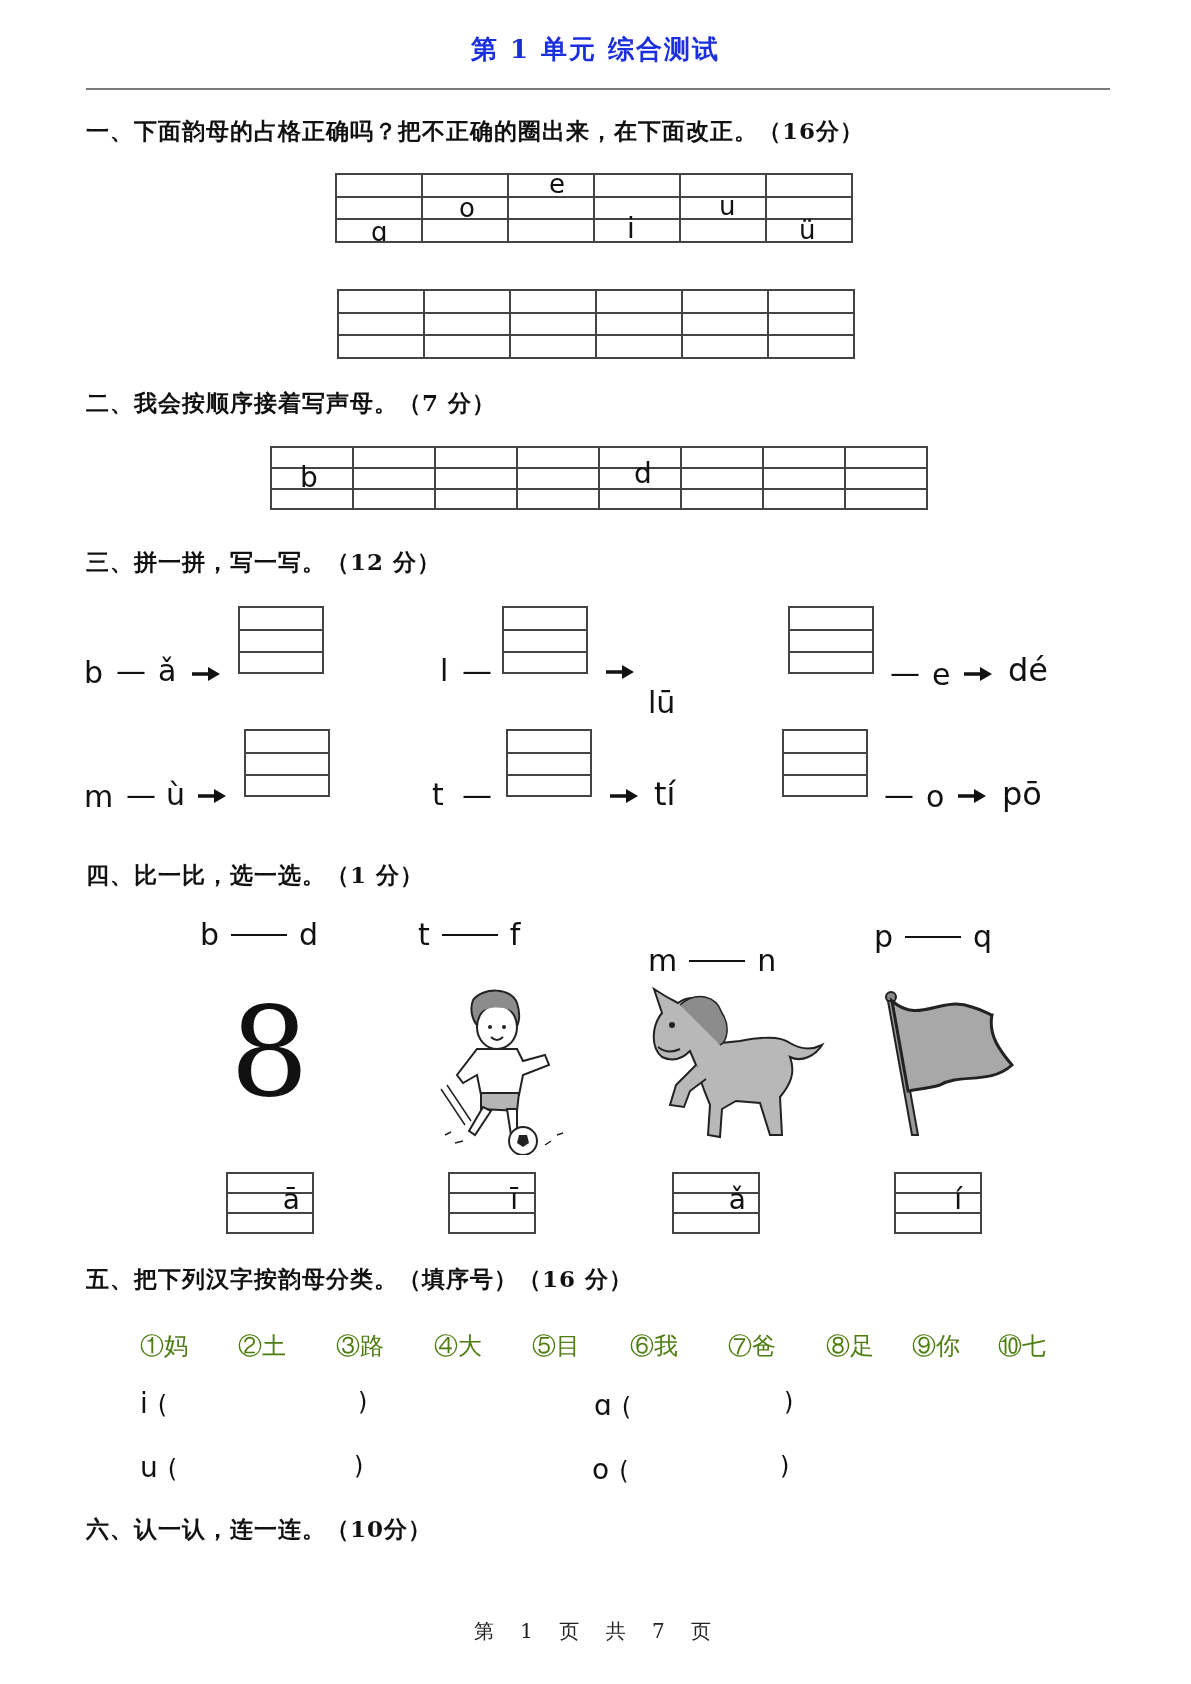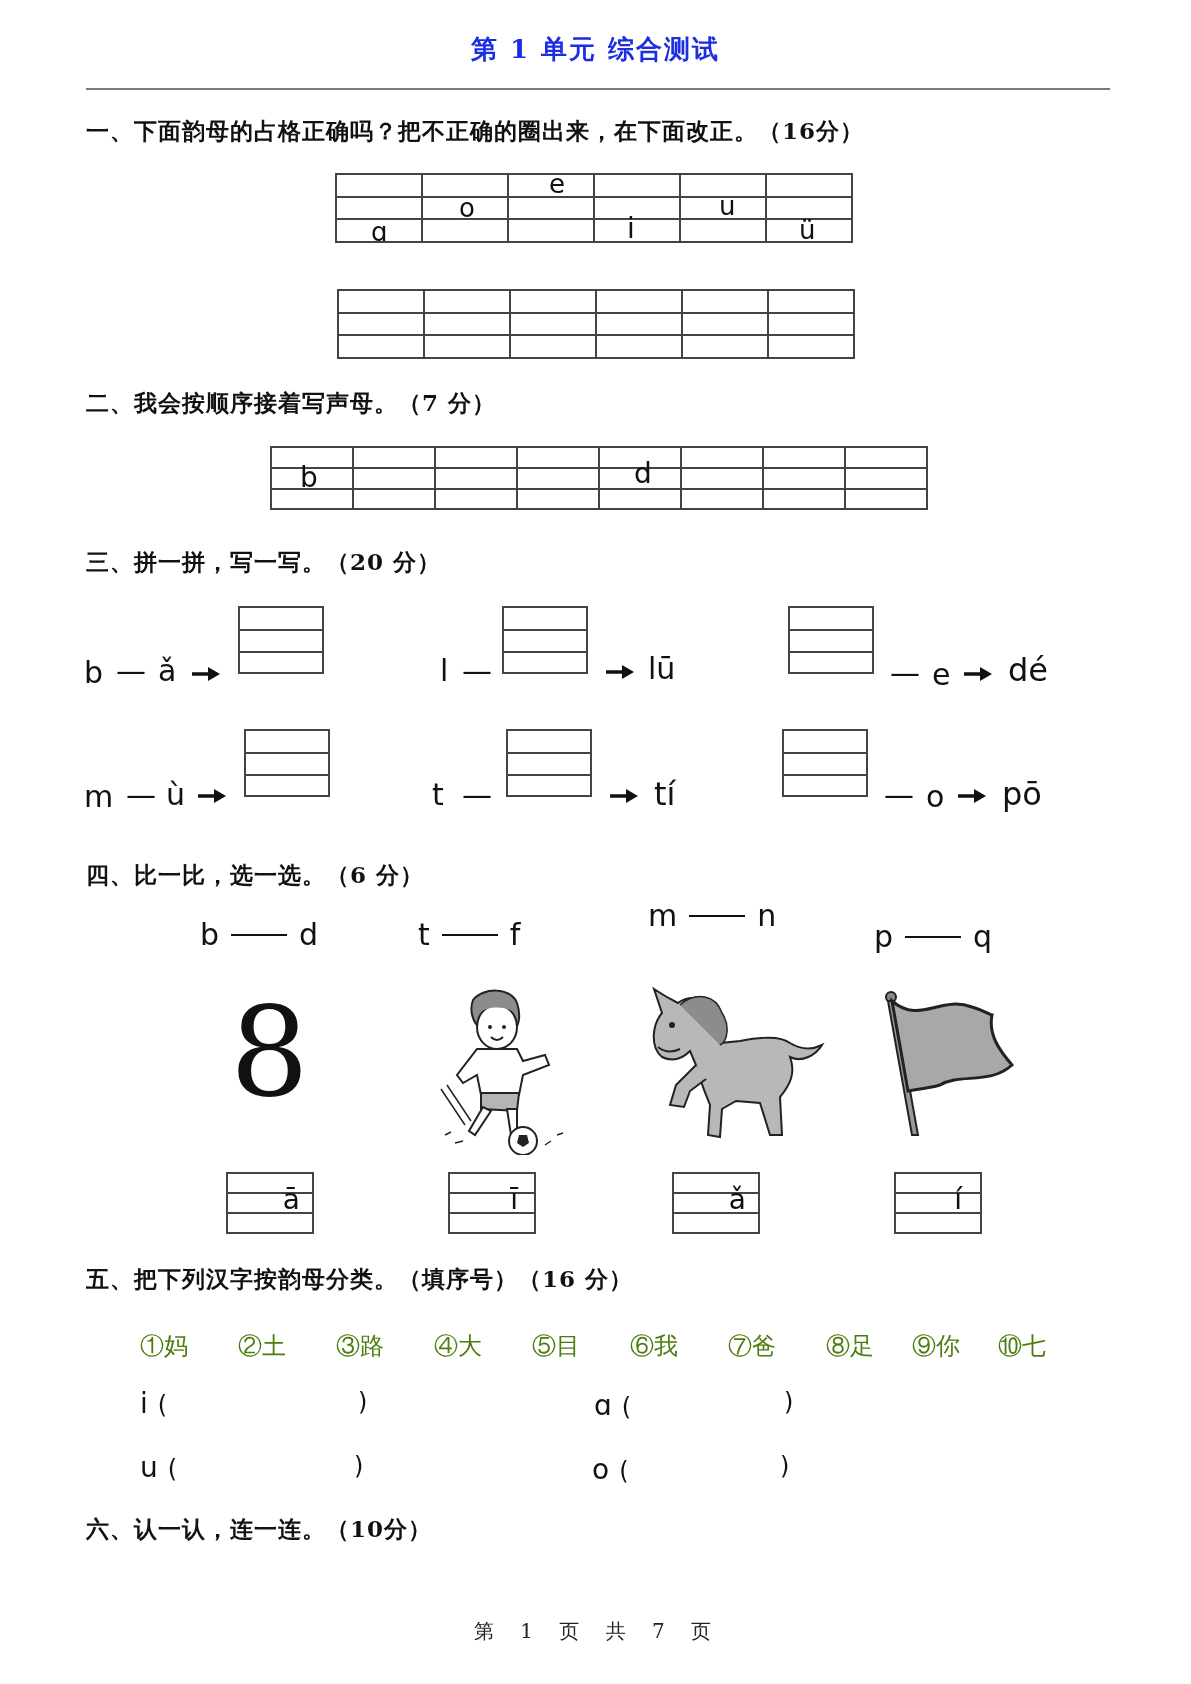--- a/index.html
+++ b/index.html
@@ -150,21 +150,21 @@
       <div class="ln" style="top:40px"></div>
       <span class="pin" style="left:28px;top:16px;font-size:28px;"></span>
     </div>
   <div class="cell" style="width:82px;height:64px;border-top:2px solid #444;border-bottom:2px solid #444;">
       <div class="ln" style="top:19px"></div>
       <div class="ln" style="top:40px"></div>
       <span class="pin" style="left:28px;top:16px;font-size:28px;"></span>
     </div>
 </div>
 
-<div class="q-head" style="top:547px;">三、拼一拼，写一写。（20 分）</div>
+<div class="q-head" style="top:547px;">三、拼一拼，写一写。（12 分）</div>
 
 <span class="lbl" style="left:84px;top:658px;font-size:30px;">b</span>
 <span class="lbl" style="left:116px;top:656px;font-size:30px;">—</span>
 <span class="lbl" style="left:158px;top:656px;font-size:30px;">ǎ</span>
 <svg class="arrow" style="left:190px;top:664px;" viewBox="0 0 32 20">
     <path d="M2 10 H20" stroke="#111" stroke-width="3.5"></path>
     <path d="M18 3 L30 10 L18 17 Z" fill="#111"></path>
   </svg>
 <div class="box3" style="left:238px;top:606px;">
     <div class="ln a"></div>
@@ -174,21 +174,21 @@
 <span class="lbl" style="left:440px;top:656px;font-size:30px;">l</span>
 <span class="lbl" style="left:462px;top:656px;font-size:30px;">—</span>
 <div class="box3" style="left:502px;top:606px;">
     <div class="ln a"></div>
     <div class="ln b"></div>
   </div>
 <svg class="arrow" style="left:604px;top:662px;" viewBox="0 0 32 20">
     <path d="M2 10 H20" stroke="#111" stroke-width="3.5"></path>
     <path d="M18 3 L30 10 L18 17 Z" fill="#111"></path>
   </svg>
-<span class="lbl" style="left:648px;top:654px;font-size:30px;text-align:center;">lū</span>
+<span class="lbl" style="left:648px;top:688px;font-size:30px;text-align:center;">lū</span>
 
 <div class="box3" style="left:788px;top:606px;">
     <div class="ln a"></div>
     <div class="ln b"></div>
   </div>
 <span class="lbl" style="left:890px;top:658px;font-size:30px;">—</span>
 <span class="lbl" style="left:932px;top:660px;font-size:30px;">e</span>
 <svg class="arrow" style="left:962px;top:664px;" viewBox="0 0 32 20">
     <path d="M2 10 H20" stroke="#111" stroke-width="3.5"></path>
     <path d="M18 3 L30 10 L18 17 Z" fill="#111"></path>
@@ -224,25 +224,25 @@
     <div class="ln b"></div>
   </div>
 <span class="lbl" style="left:884px;top:780px;font-size:30px;">—</span>
 <span class="lbl" style="left:926px;top:782px;font-size:30px;">o</span>
 <svg class="arrow" style="left:956px;top:786px;" viewBox="0 0 32 20">
     <path d="M2 10 H20" stroke="#111" stroke-width="3.5"></path>
     <path d="M18 3 L30 10 L18 17 Z" fill="#111"></path>
   </svg>
 <span class="lbl" style="left:1002px;top:778px;font-size:32px;">pō</span>
 
-<div class="q-head" style="top:860px;">四、比一比，选一选。（6 分）</div>
+<div class="q-head" style="top:860px;">四、比一比，选一选。（1 分）</div>
 
 <div class="pair" style="left:200px;top:920px;"><span>b</span><span class="dash"></span><span>d</span></div>
 <div class="pair" style="left:418px;top:920px;"><span>t</span><span class="dash"></span><span>f</span></div>
-<div class="pair" style="left:648px;top:901px;"><span>m</span><span class="dash"></span><span>n</span></div>
+<div class="pair" style="left:648px;top:946px;"><span>m</span><span class="dash"></span><span>n</span></div>
 <div class="pair" style="left:874px;top:922px;"><span>p</span><span class="dash"></span><span>q</span></div>
 
 <div class="pic" style="left:230px;top:990px;font-family:'DejaVu Serif',serif;font-size:124px;line-height:1;color:#111;">8</div>
 
 <svg class="pic" style="left:425px;top:985px;" width="160" height="170" viewBox="0 0 160 170">
   <path d="M48 15 C58 2 86 2 92 18 C96 30 94 40 90 44 L56 44 C48 38 44 26 48 15 Z" fill="#8c8c8c" stroke="#222" stroke-width="2"></path>
   <ellipse cx="72" cy="42" rx="20" ry="22" fill="#fff" stroke="#222" stroke-width="2"></ellipse>
   <path d="M52 30 C60 20 84 20 92 30 L92 22 C84 8 60 8 52 22 Z" fill="#8c8c8c"></path>
   <circle cx="65" cy="42" r="2" fill="#222"></circle>
     <circle cx="79" cy="42" r="2" fill="#222"></circle>

